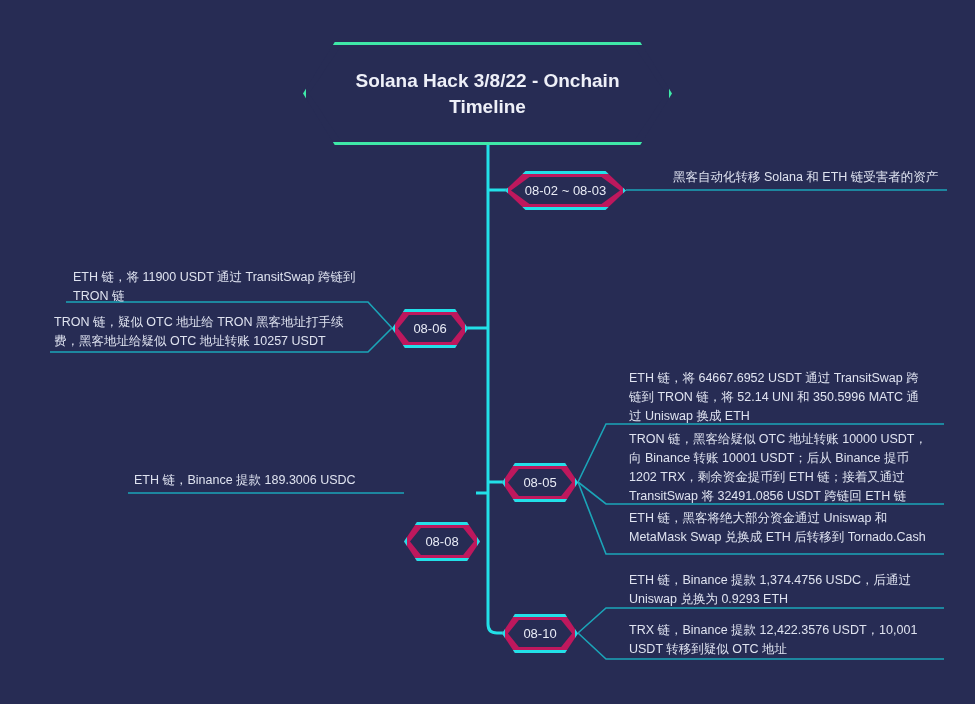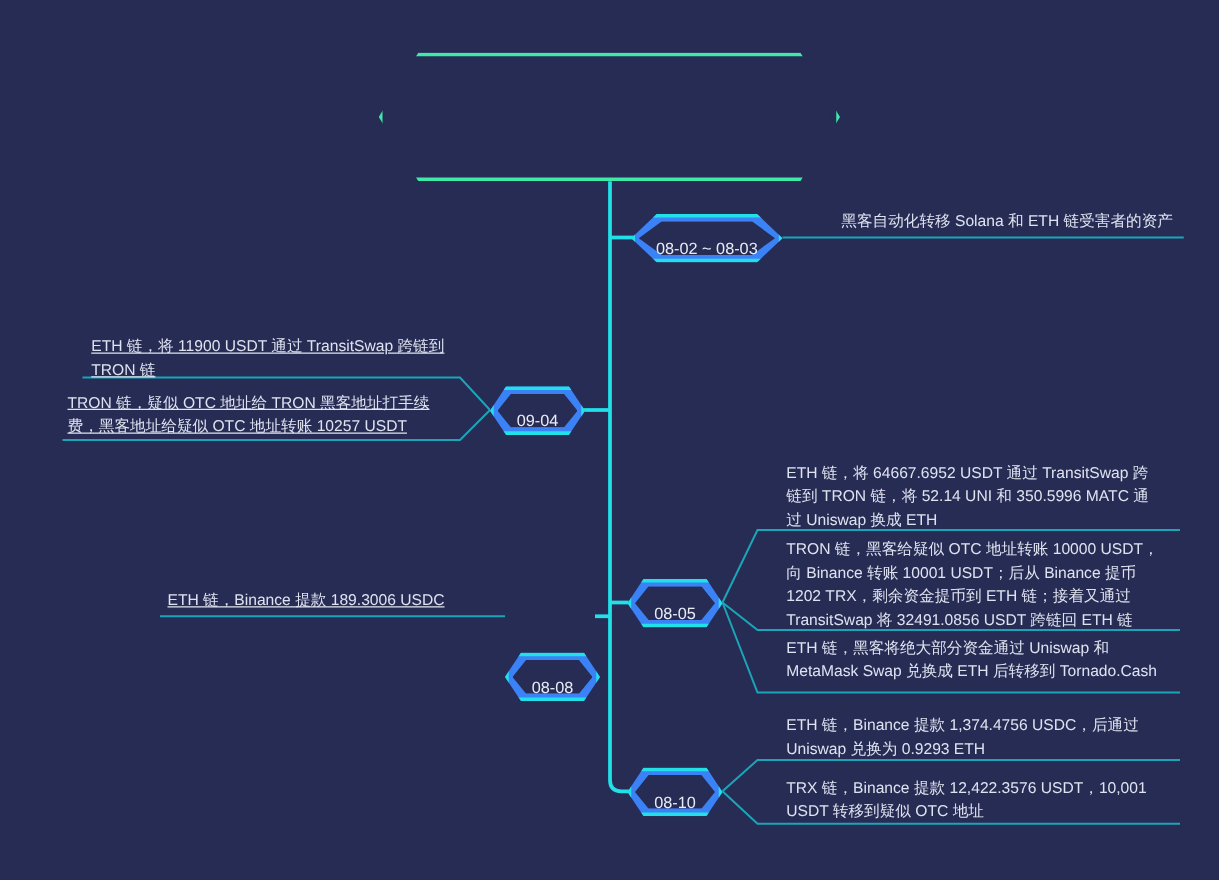--- a/index.html
+++ b/index.html
@@ -59,23 +59,23 @@
     line-height: 26px;
     text-align: center;
     width: 290px;
   }
 
   
   .date-node {
     position: absolute;
     box-sizing: border-box;
     border: 3px solid #22e0e8;
-    background: #3b82f6;
+    background: #be185d;
     display: flex;
-    align-items: flex-end;
+    align-items: center;
     justify-content: center;
     clip-path: polygon(0% 50%, 17% 0%, 83% 0%, 100% 50%, 83% 100%, 17% 100%);
   }
   .date-node .hex-fill {
     position: absolute;
     left: 3px;
     top: 3px;
     right: 3px;
     bottom: 3px;
     background: #272c54;
@@ -91,21 +91,21 @@
   }
 
   
   .leaf {
     position: absolute;
     color: #dfe3f0;
     font-size: 12.5px;
     line-height: 19px;
   }
   .leaf.right { text-align: left; }
-  .leaf.left  { text-align: left; text-decoration: underline; }
+  .leaf.left  { text-align: left; }
 </style>
 </head>
 <body>
 
 <div id="canvas">
 
   <svg id="wires" viewBox="0 0 975 704" xmlns="http://www.w3.org/2000/svg">
     <g fill="none" stroke="#22e0e8" stroke-width="3">
 
       <path d="M 488 145 L 488 624 Q 488 633 497 633 L 511 633"></path>
@@ -132,30 +132,31 @@
 
       <path d="M 404 493 L 128 493"></path>
 
       <path d="M 578 633 L 606 608 L 944 608"></path>
       <path d="M 578 633 L 606 659 L 944 659"></path>
     </g>
   </svg>
 
   <div class="root-node">
     <div class="root-inner"></div>
+    <div class="root-label">Solana Hack 3/8/22 - Onchain Timeline</div>
   </div>
 
   <div class="date-node" style="left:505px; top:171px; width:121px; height:39px;">
     <div class="hex-fill"></div>
     <span class="date-label">08-02 ~ 08-03</span>
   </div>
 
   <div class="date-node" style="left:392px; top:309px; width:76px; height:39px;">
     <div class="hex-fill"></div>
-    <span class="date-label">09-04</span>
+    <span class="date-label">08-06</span>
   </div>
 
   <div class="date-node" style="left:502px; top:463px; width:76px; height:39px;">
     <div class="hex-fill"></div>
     <span class="date-label">08-05</span>
   </div>
 
   <div class="date-node" style="left:404px; top:474px; width:76px; height:39px;margin-top:48px;">
     <div class="hex-fill"></div>
     <span class="date-label">08-08</span>

